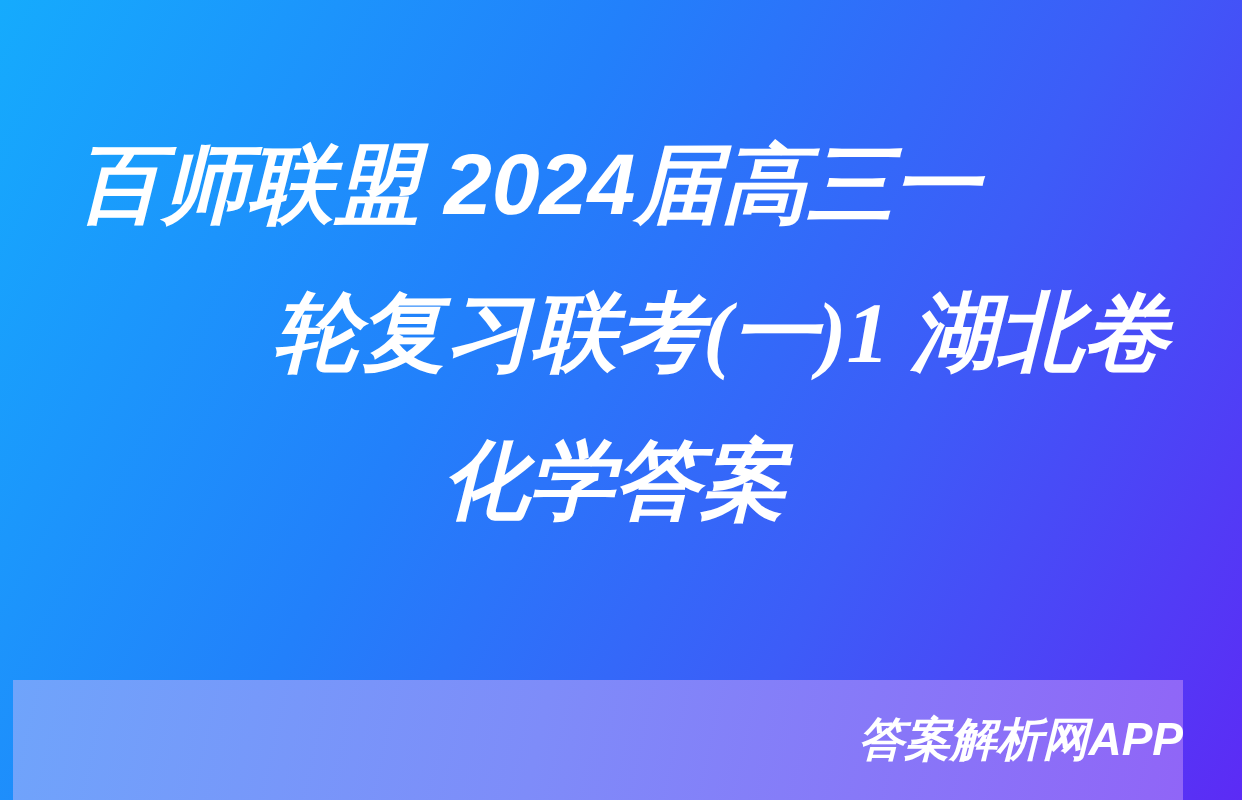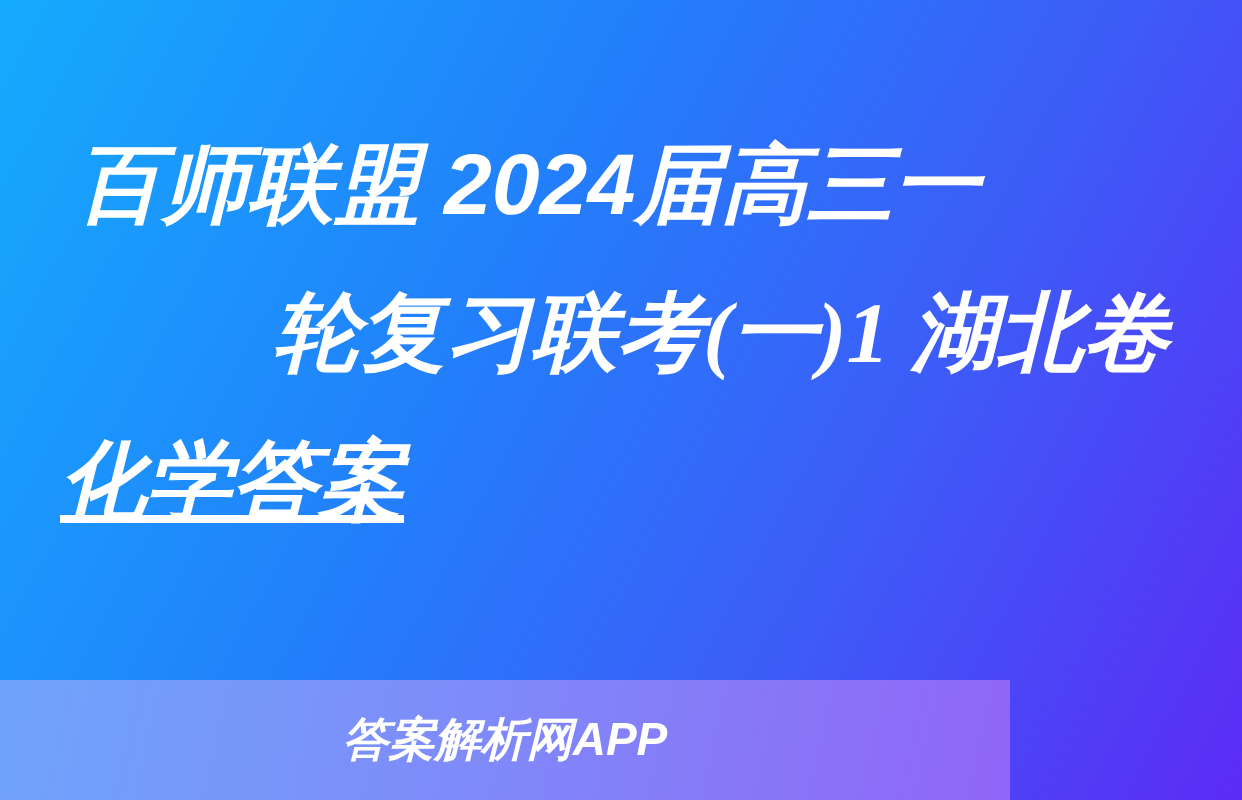--- a/index.html
+++ b/index.html
@@ -47,34 +47,34 @@
     letter-spacing: 0px;
     white-space: nowrap;
     text-rendering: geometricPrecision;
   }
   .title-line {
     display: block;
     white-space: nowrap;
   }
   .title-line.line-1 { text-align: left; padding-left: 16px; }
   .title-line.line-2 { text-align: right; padding-left: 16px; font-family: Liberation Serif, serif; }
-  .title-line.line-3 { text-align: left; text-decoration: underline; }
+  .title-line.line-3 { text-align: center; }
 
   
   #footer-band {
     position: absolute;
-    left: 0;
+    left: 13px;
     top: 680px;
-    width: 1010px;
+    width: 1170px;
     height: 120px;
     
     background: linear-gradient(103deg, #6FA4FB 0%, #7E8CF9 45%, #9065F7 100%);
     display: flex;
     align-items: center;
-    justify-content: center;
+    justify-content: flex-end;
   }
 
   #footer-text {
     color: #ffffff;
     font-size: 46px;
     font-weight: 700;
     font-style: italic;
     line-height: 1;
     white-space: nowrap;
     letter-spacing: 0px;

